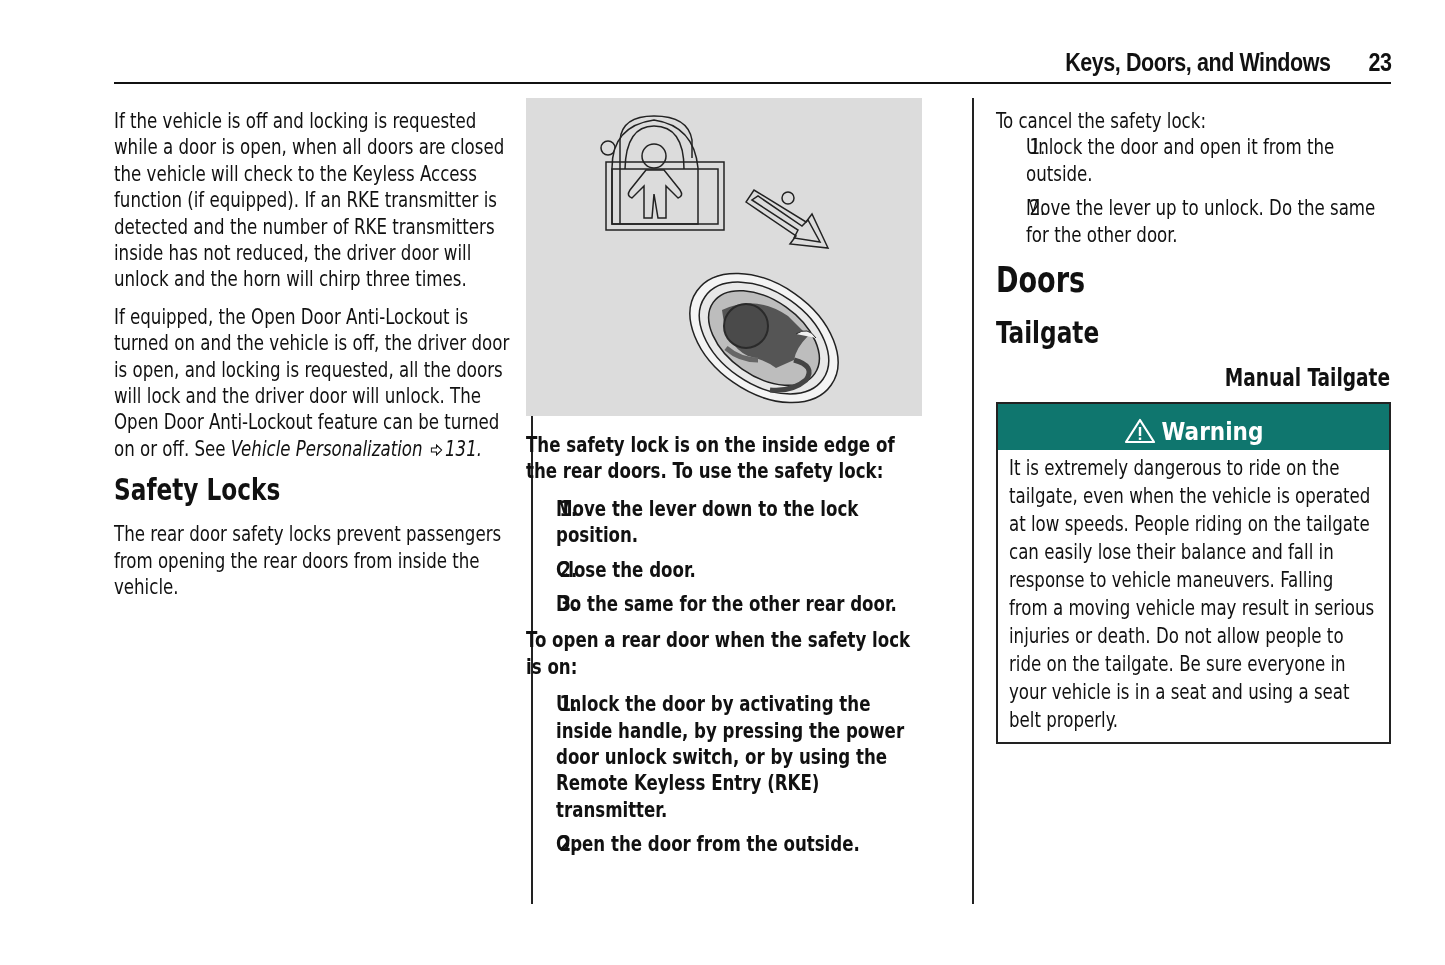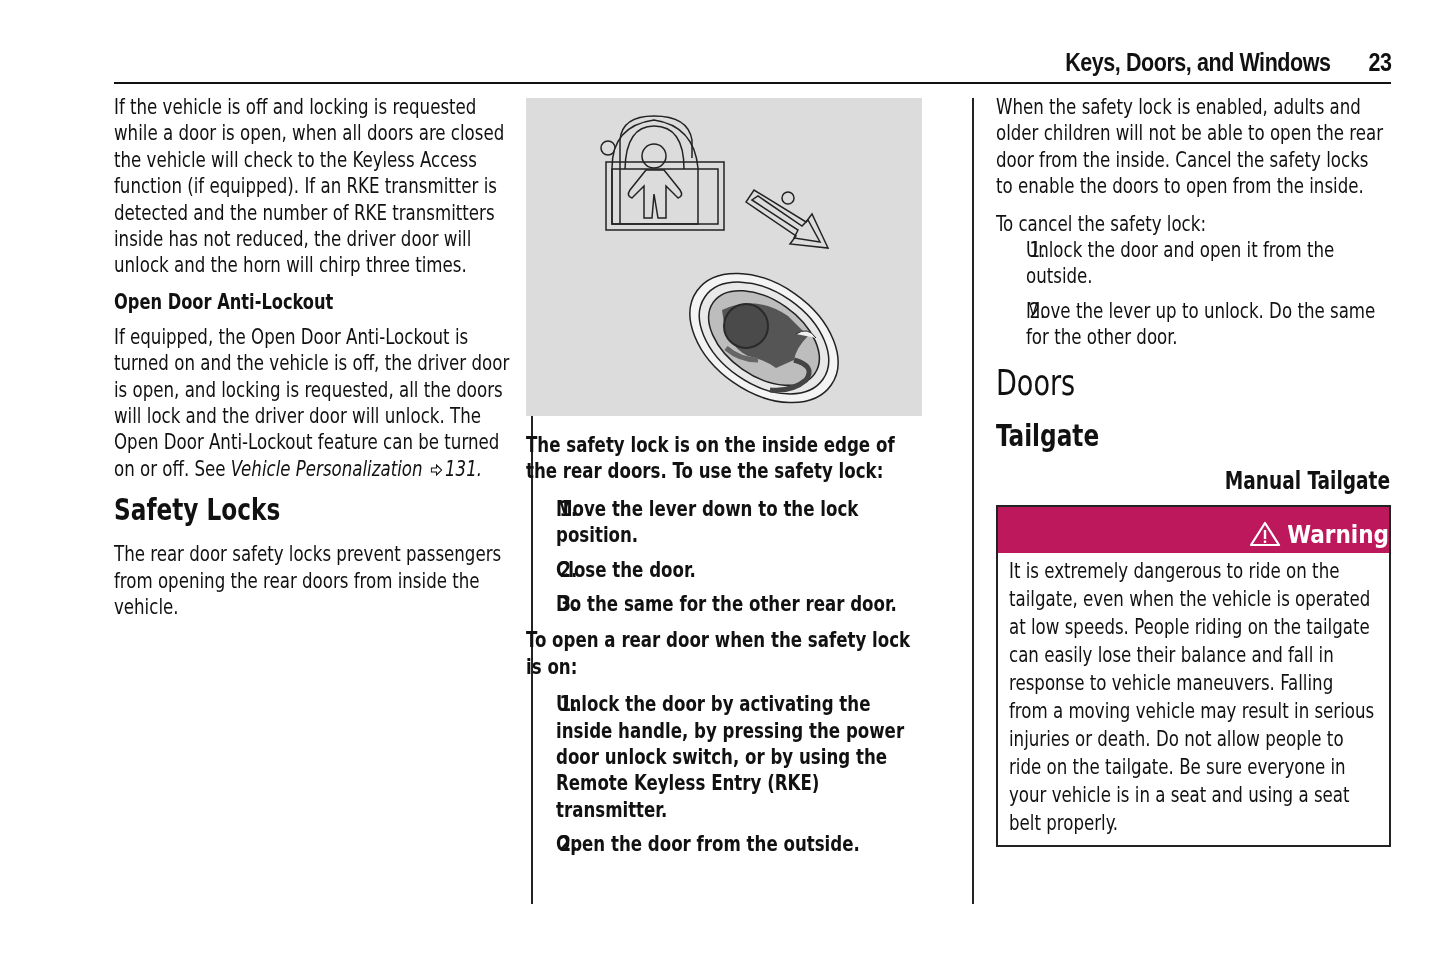--- a/index.html
+++ b/index.html
@@ -5,67 +5,66 @@
   html, body { margin: 0; padding: 0; background: #ffffff; }
   body { width: 1445px; height: 965px; position: relative; overflow: hidden;
          font-family: "DejaVu Sans Condensed", "Liberation Sans Narrow", "Liberation Sans", sans-serif; color: #111; }
   .page { position: absolute; left: 0; top: 0; width: 1445px; height: 965px; }
 
   .running-head { position: absolute; top: 48px; right: 54px; font-weight: bold; font-size: 25px; letter-spacing: -0.5px;
                   font-family: "Liberation Sans", sans-serif; transform: scaleX(0.86); transform-origin: right center; white-space: nowrap; }
   .running-head .pg { margin-left: 44px; }
   .rule { position: absolute; left: 114px; top: 82px; width: 1277px; height: 2px; background: #111; }
 
-  .col { position: absolute; top: 94px; }
+  .col { position: absolute; top: 108px; }
   .col1 { left: 114px; width: 400px; }
   .col2 { left: 526px; width: 396px; top: 98px; font-weight: bold; }
   .col3 { left: 996px; width: 395px; }
 
   .divider { position: absolute; width: 2px; background: #222; }
   .div1 { left: 531px; top: 98px; height: 806px; }
   .div2 { left: 972px; top: 98px; height: 806px; }
 
   p, li, .txt { font-size: 21.5px; line-height: 26.4px; margin: 0; }
   .c { display: inline-block; transform: scaleX(0.86); transform-origin: left top; width: 116%; }
   p { margin-bottom: 11px; }
   .h3 { font-weight: bold; font-size: 21px; margin: 0 0 10px 0; }
   .h2 { font-weight: bold; font-size: 30px; margin: 10px 0 14px 0; line-height: 34px; }
-  .h1 { font-weight: normal; font-size: 35px; margin: 12px 0 14px 0; line-height: 40px; }
+  .h1 { font-weight: bold; font-size: 35px; margin: 12px 0 14px 0; line-height: 40px; }
 
   ol { list-style: none; padding: 0; margin: 0 0 10px 0; }
   ol li { position: relative; padding-left: 30px; margin-bottom: 8px; }
   ol li .num { position: absolute; left: 4px; top: 0; }
 
   .figure { width: 396px; height: 318px; background: #dcdcdc; margin-bottom: 16px; position: relative; }
 
   .lock-glyph { display: inline-block; width: 17px; height: 21px; vertical-align: -3px; margin: 0 2px; }
 
   .warning-box { border: 2px solid #222; margin-top: 6px; width: 391px; }
-  .warning-head { background: #be185d; color: #fff; text-align: right; font-weight: bold; font-size: 24px; height: 46px; line-height: 56px; }
+  .warning-head { background: #0f766e; color: #fff; text-align: center; font-weight: bold; font-size: 24px; height: 46px; line-height: 56px; }
   .warning-head svg { vertical-align: -4px; margin-right: 6px; }
   .warning-body { padding: 4px 12px 8px 11px; }
   .warning-body p { line-height: 28px; margin: 0; }
   .italic { font-style: italic; }
 </style>
 </head>
 <body>
 
 <div class="page">
 
   <div class="running-head">
     <span>Keys, Doors, and Windows</span><span class="pg">23</span>
   </div>
   <div class="rule"></div>
 
   <div class="divider div1"></div>
   <div class="divider div2"></div>
 
   <div class="col col1">
     <p><span class="c">If the vehicle is off and locking is requested while a door is open, when all doors are closed the vehicle will check to the Keyless Access function (if equipped). If an RKE transmitter is detected and the number of RKE transmitters inside has not reduced, the driver door will unlock and the horn will chirp three times.</span></p>
-    <div class="h3"><span class="c">Open Door Anti-Lockout</span></div>
     <p><span class="c"><span>If equipped, the Open Door Anti-Lockout is turned on and the vehicle is off, the driver door is open, and locking is requested, all the doors will lock and the driver door will unlock. The Open Door Anti-Lockout feature can be turned on or off. See</span> <span class="italic">Vehicle Personalization</span>
       <svg width="14" height="12" viewBox="0 0 14 12" style="vertical-align:0px;margin:0 3px;">
             <path d="M1 4 H7 V1 L13 6 L7 11 V8 H1 Z" fill="none" stroke="#111" stroke-width="1.2"></path>
           </svg><span class="italic">131.</span></span></p>
     <div class="h2"><span class="c">Safety Locks</span></div>
     <p><span class="c">The rear door safety locks prevent passengers from opening the rear doors from inside the vehicle.</span></p>
   </div>
 
   <div class="col col2">
     <div class="figure">
@@ -108,21 +107,20 @@
       <li><span class="c"><span class="num">3.</span><span>Do the same for the other rear door.</span></span></li>
     </ol>
     <p><span class="c">To open a rear door when the safety lock is on:</span></p>
     <ol>
       <li><span class="c"><span class="num">1.</span><span>Unlock the door by activating the inside handle, by pressing the power door unlock switch, or by using the Remote Keyless Entry (RKE) transmitter.</span></span></li>
       <li><span class="c"><span class="num">2.</span><span>Open the door from the outside.</span></span></li>
     </ol>
   </div>
 
   <div class="col col3">
-    <p><span class="c">When the safety lock is enabled, adults and older children will not be able to open the rear door from the inside. Cancel the safety locks to enable the doors to open from the inside.</span></p>
     <p style="margin-bottom:0;"><span class="c">To cancel the safety lock:</span></p>
     <ol>
       <li><span class="c"><span class="num">1.</span><span>Unlock the door and open it from the outside.</span></span></li>
       <li><span class="c"><span class="num">2.</span><span>Move the lever up to unlock. Do the same for the other door.</span></span></li>
     </ol>
     <div class="h1"><span class="c">Doors</span></div>
     <div class="h2" style="margin-top:16px;"><span class="c">Tailgate</span></div>
     <div class="h3" style="font-size:24px;text-align:right;"><span class="c">Manual Tailgate</span></div>
     <div class="warning-box">
       <div class="warning-head">

